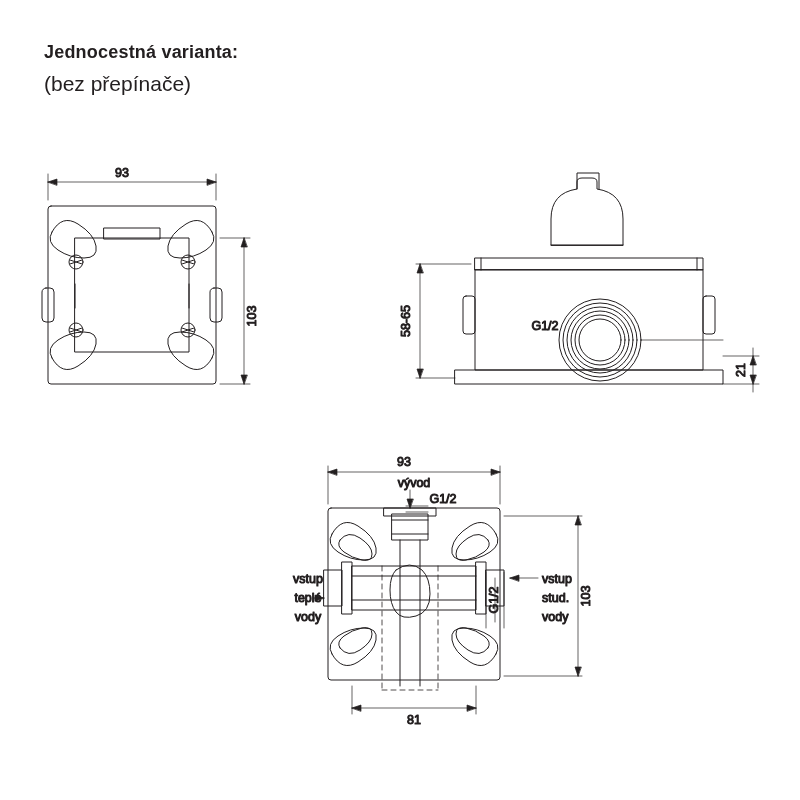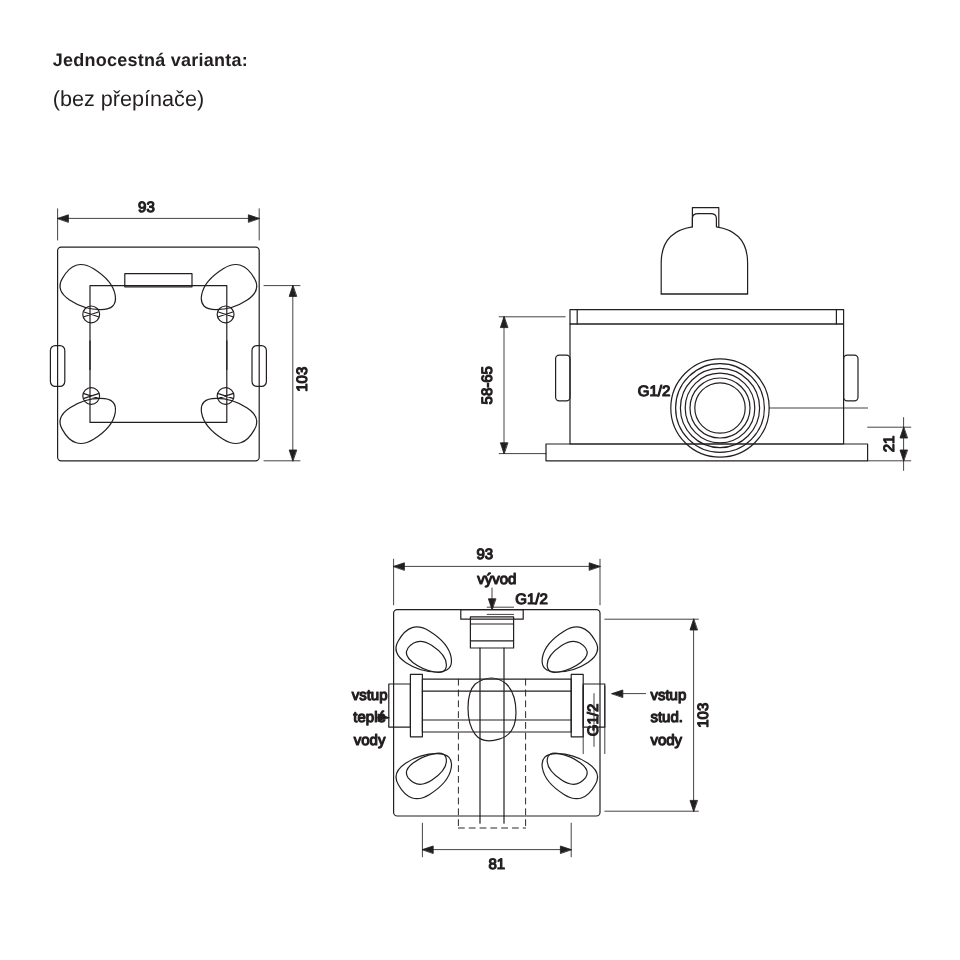--- a/index.html
+++ b/index.html
@@ -18,29 +18,29 @@
   #sheet {
     position: absolute;
     left: 0; top: 0;
     width: 800px;
     height: 800px;
   }
   .title-main {
     position: absolute;
     left: 44px;
     top: 42px;
-    font-size: 15px;
+    font-size: 18px;
     font-weight: bold;
     letter-spacing: 0.2px;
   }
   .title-sub {
     position: absolute;
     left: 44px;
     top: 72px;
-    font-size: 18px;
+    font-size: 21px;
     font-weight: normal;
   }
   svg text {
     font-family: "Liberation Sans", sans-serif;
     fill: #231f20;
   }
   .dimtxt { font-size: 12.5px; }
   .lbltxt { font-size: 12.5px; }
 </style>
 </head>

